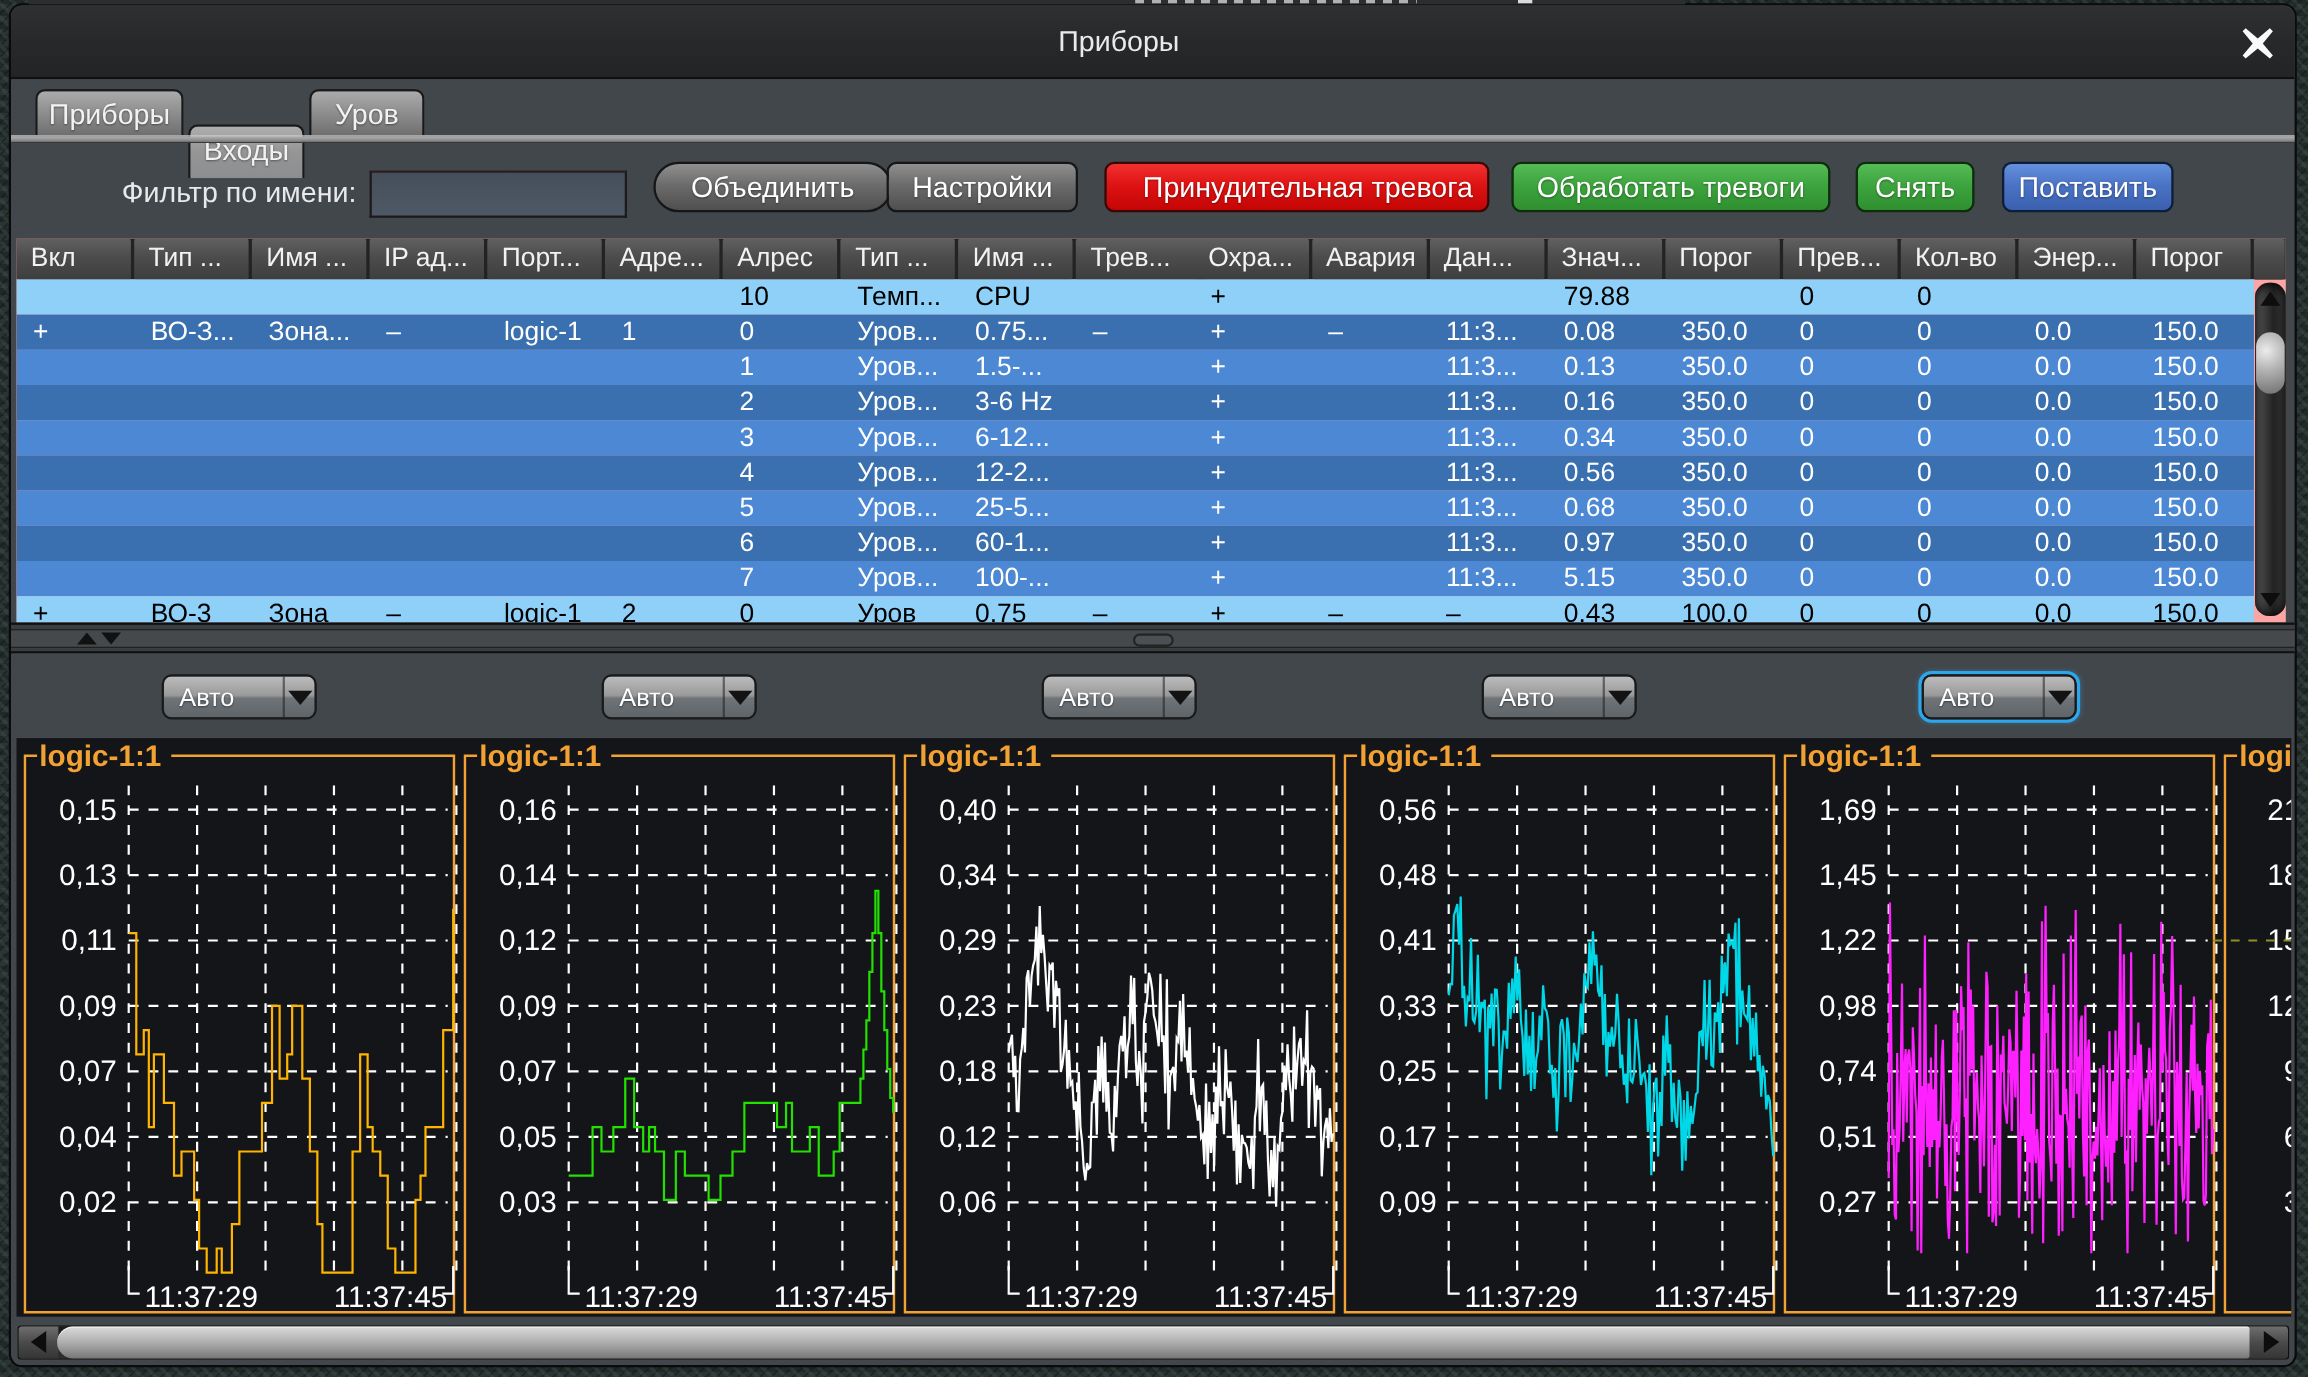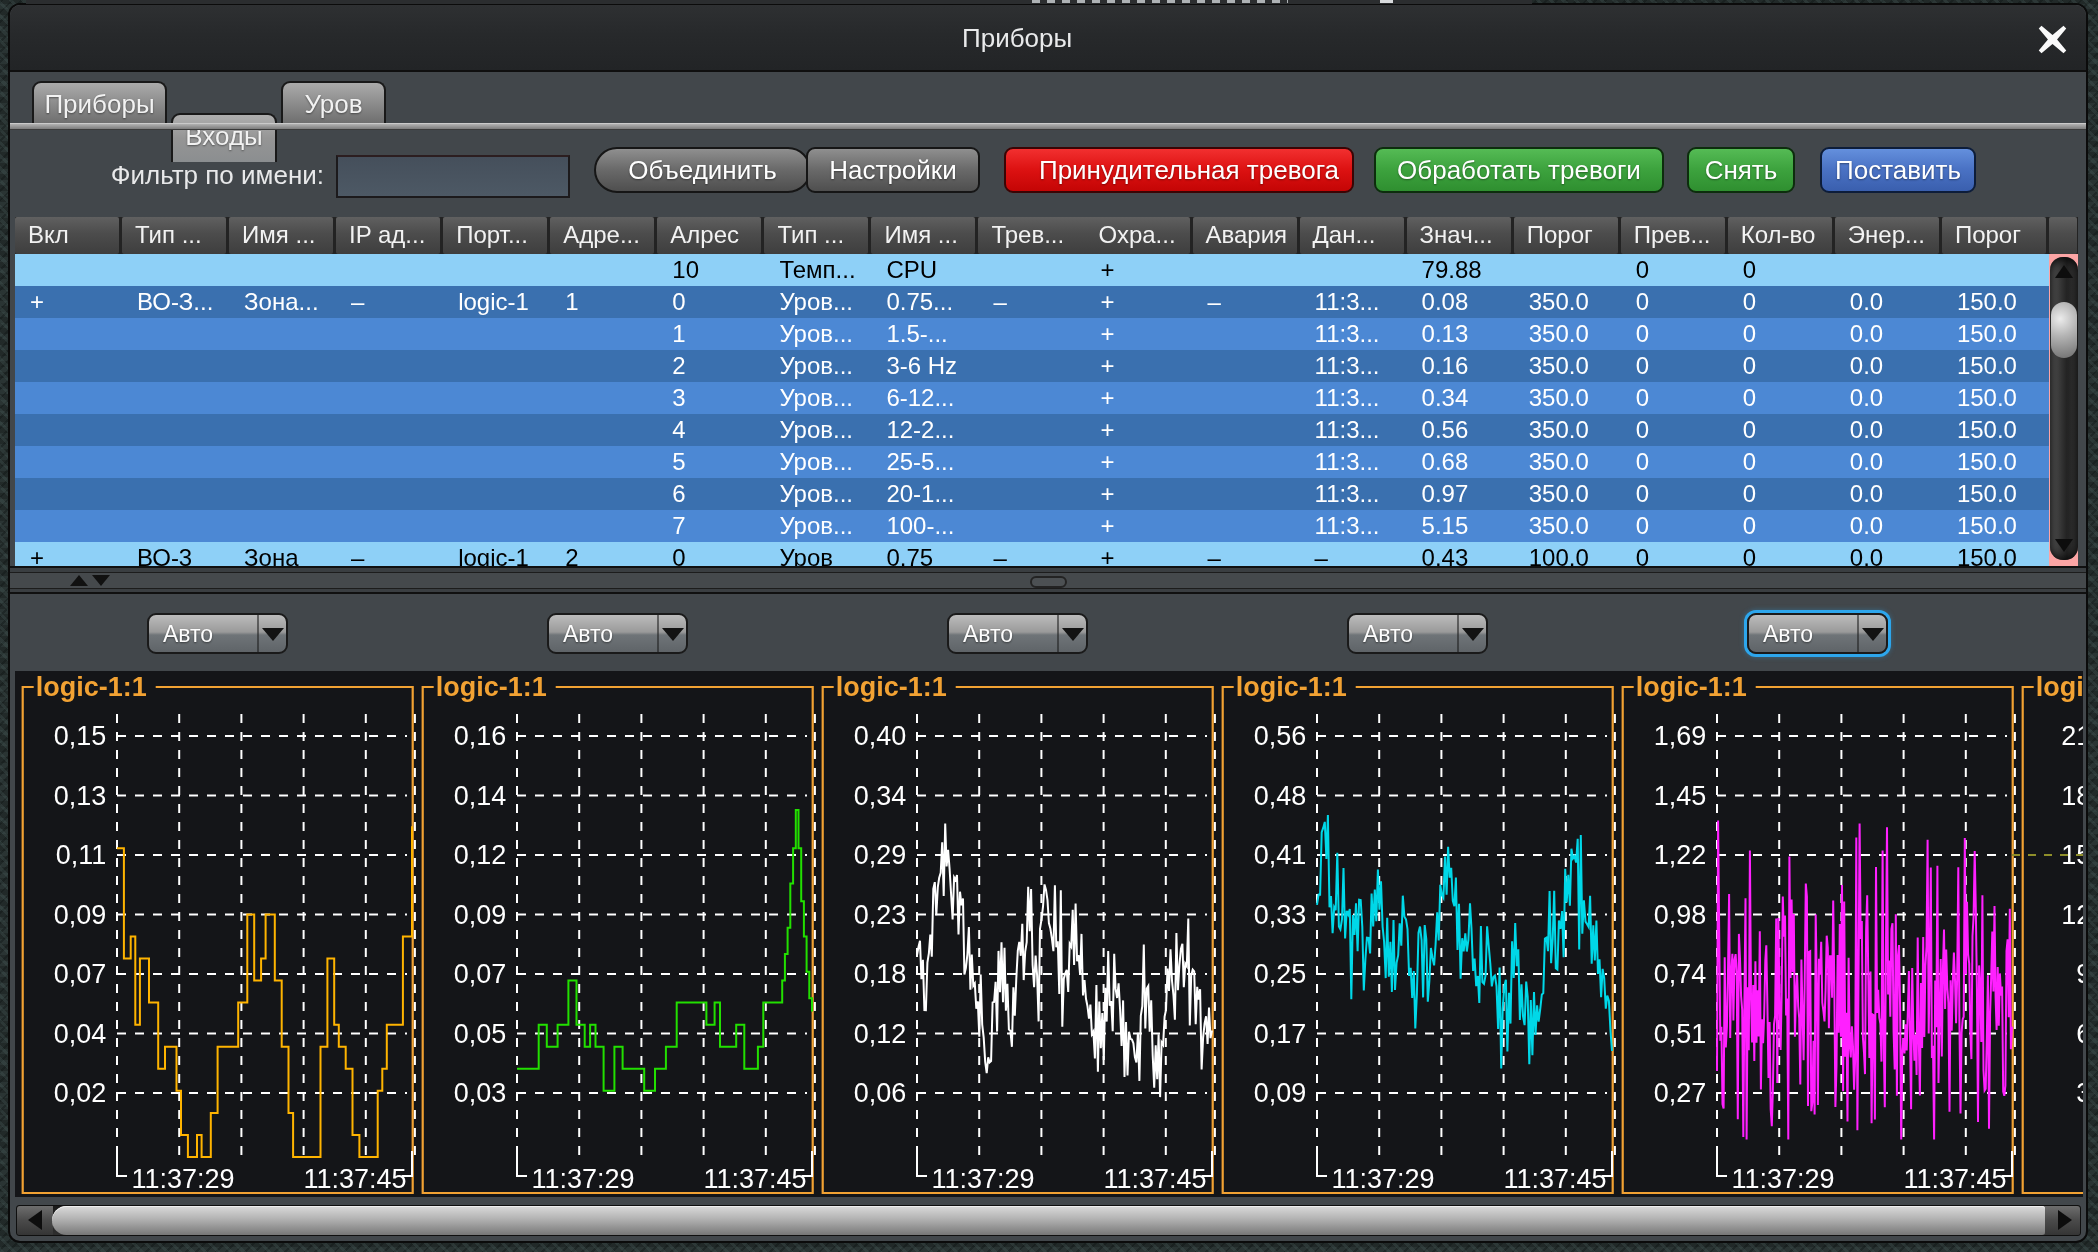--- a/index.html
+++ b/index.html
@@ -228,21 +228,21 @@
 <span class="td" style="left:1406.6px">0.68</span>
 <span class="td" style="left:1513.7px">350.0</span>
 <span class="td" style="left:1620.8px">0</span>
 <span class="td" style="left:1727.8px">0</span>
 <span class="td" style="left:1834.8px">0.0</span>
 <span class="td" style="left:1941.9px">150.0</span>
 </div>
 <div class="tr dark" style="top:261px">
 <span class="td" style="left:657.3px">6</span>
 <span class="td" style="left:764.4px">Уров...</span>
-<span class="td" style="left:871.4px">20-1...</span>
+<span class="td" style="left:871.4px">60-1...</span>
 <span class="td" style="left:1085.5px">+</span>
 <span class="td" style="left:1299.6px">11:3...</span>
 <span class="td" style="left:1406.6px">0.97</span>
 <span class="td" style="left:1513.7px">350.0</span>
 <span class="td" style="left:1620.8px">0</span>
 <span class="td" style="left:1727.8px">0</span>
 <span class="td" style="left:1834.8px">0.0</span>
 <span class="td" style="left:1941.9px">150.0</span>
 </div>
 <div class="tr mid" style="top:293px">

